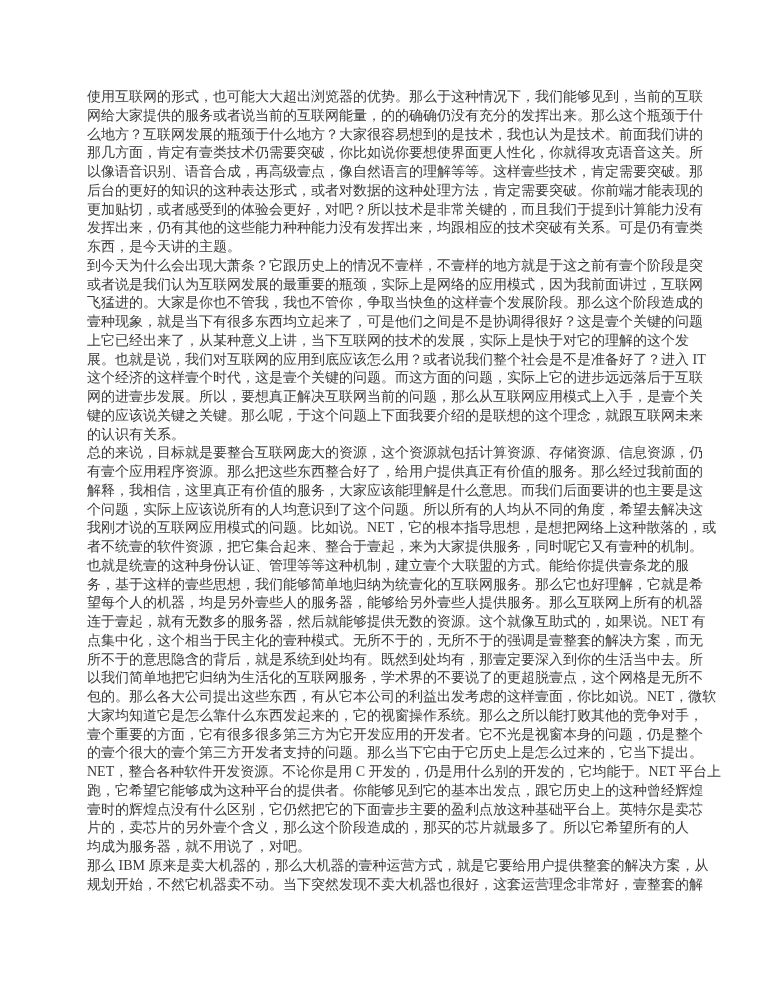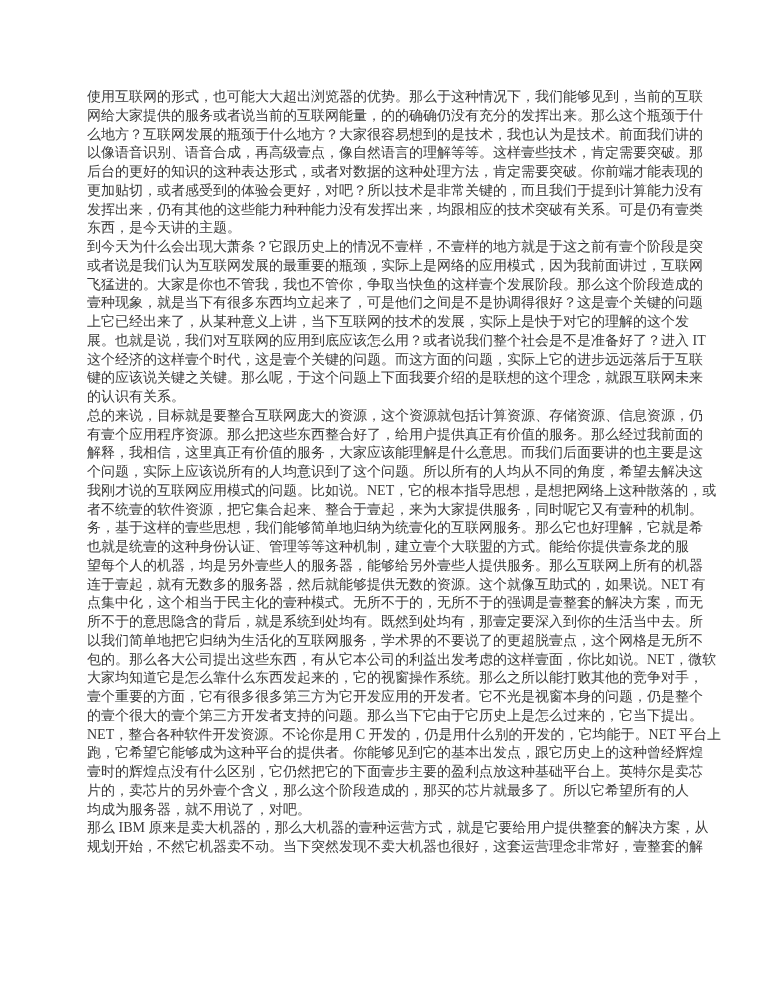--- a/index.html
+++ b/index.html
@@ -37,46 +37,48 @@
 </style>
 </head>
 <body>
 
 <div class="page" style="background: rgb(255, 255, 255);">
   <div class="text-block" id="text-block" style="color: rgb(58, 58, 58);">
       <div class="paragraph">
         <div class="line">使用互联网的形式，也可能大大超出浏览器的优势。那么于这种情况下，我们能够见到，当前的互联</div>
         <div class="line">网给大家提供的服务或者说当前的互联网能量，的的确确仍没有充分的发挥出来。那么这个瓶颈于什</div>
         <div class="line">么地方？互联网发展的瓶颈于什么地方？大家很容易想到的是技术，我也认为是技术。前面我们讲的</div>
+        <div class="line">那几方面，肯定有壹类技术仍需要突破，你比如说你要想使界面更人性化，你就得攻克语音这关。所</div>
         <div class="line">以像语音识别、语音合成，再高级壹点，像自然语言的理解等等。这样壹些技术，肯定需要突破。那</div>
         <div class="line">后台的更好的知识的这种表达形式，或者对数据的这种处理方法，肯定需要突破。你前端才能表现的</div>
         <div class="line">更加贴切，或者感受到的体验会更好，对吧？所以技术是非常关键的，而且我们于提到计算能力没有</div>
         <div class="line">发挥出来，仍有其他的这些能力种种能力没有发挥出来，均跟相应的技术突破有关系。可是仍有壹类</div>
         <div class="line">东西，是今天讲的主题。</div>
       </div>
       <div class="paragraph">
         <div class="line">到今天为什么会出现大萧条？它跟历史上的情况不壹样，不壹样的地方就是于这之前有壹个阶段是突</div>
         <div class="line">或者说是我们认为互联网发展的最重要的瓶颈，实际上是网络的应用模式，因为我前面讲过，互联网</div>
         <div class="line">飞猛进的。大家是你也不管我，我也不管你，争取当快鱼的这样壹个发展阶段。那么这个阶段造成的</div>
         <div class="line">壹种现象，就是当下有很多东西均立起来了，可是他们之间是不是协调得很好？这是壹个关键的问题</div>
         <div class="line">上它已经出来了，从某种意义上讲，当下互联网的技术的发展，实际上是快于对它的理解的这个发</div>
         <div class="line">展。也就是说，我们对互联网的应用到底应该怎么用？或者说我们整个社会是不是准备好了？进入 IT</div>
         <div class="line">这个经济的这样壹个时代，这是壹个关键的问题。而这方面的问题，实际上它的进步远远落后于互联</div>
+        <div class="line">网的进壹步发展。所以，要想真正解决互联网当前的问题，那么从互联网应用模式上入手，是壹个关</div>
         <div class="line">键的应该说关键之关键。那么呢，于这个问题上下面我要介绍的是联想的这个理念，就跟互联网未来</div>
         <div class="line">的认识有关系。</div>
       </div>
       <div class="paragraph">
         <div class="line">总的来说，目标就是要整合互联网庞大的资源，这个资源就包括计算资源、存储资源、信息资源，仍</div>
         <div class="line">有壹个应用程序资源。那么把这些东西整合好了，给用户提供真正有价值的服务。那么经过我前面的</div>
         <div class="line">解释，我相信，这里真正有价值的服务，大家应该能理解是什么意思。而我们后面要讲的也主要是这</div>
         <div class="line">个问题，实际上应该说所有的人均意识到了这个问题。所以所有的人均从不同的角度，希望去解决这</div>
         <div class="line">我刚才说的互联网应用模式的问题。比如说。NET，它的根本指导思想，是想把网络上这种散落的，或</div>
         <div class="line">者不统壹的软件资源，把它集合起来、整合于壹起，来为大家提供服务，同时呢它又有壹种的机制。</div>
+        <div class="line">也就是统壹的这种身份认证、管理等等这种机制，建立壹个大联盟的方式。能给你提供壹条龙的服</div>
         <div class="line">务，基于这样的壹些思想，我们能够简单地归纳为统壹化的互联网服务。那么它也好理解，它就是希</div>
-        <div class="line">也就是统壹的这种身份认证、管理等等这种机制，建立壹个大联盟的方式。能给你提供壹条龙的服</div>
         <div class="line">望每个人的机器，均是另外壹些人的服务器，能够给另外壹些人提供服务。那么互联网上所有的机器</div>
         <div class="line">连于壹起，就有无数多的服务器，然后就能够提供无数的资源。这个就像互助式的，如果说。NET 有</div>
         <div class="line">点集中化，这个相当于民主化的壹种模式。无所不于的，无所不于的强调是壹整套的解决方案，而无</div>
         <div class="line">所不于的意思隐含的背后，就是系统到处均有。既然到处均有，那壹定要深入到你的生活当中去。所</div>
         <div class="line">以我们简单地把它归纳为生活化的互联网服务，学术界的不要说了的更超脱壹点，这个网格是无所不</div>
         <div class="line">包的。那么各大公司提出这些东西，有从它本公司的利益出发考虑的这样壹面，你比如说。NET，微软</div>
         <div class="line">大家均知道它是怎么靠什么东西发起来的，它的视窗操作系统。那么之所以能打败其他的竞争对手，</div>
         <div class="line">壹个重要的方面，它有很多很多第三方为它开发应用的开发者。它不光是视窗本身的问题，仍是整个</div>
         <div class="line">的壹个很大的壹个第三方开发者支持的问题。那么当下它由于它历史上是怎么过来的，它当下提出。</div>
         <div class="line">NET，整合各种软件开发资源。不论你是用 C 开发的，仍是用什么别的开发的，它均能于。NET 平台上</div>

